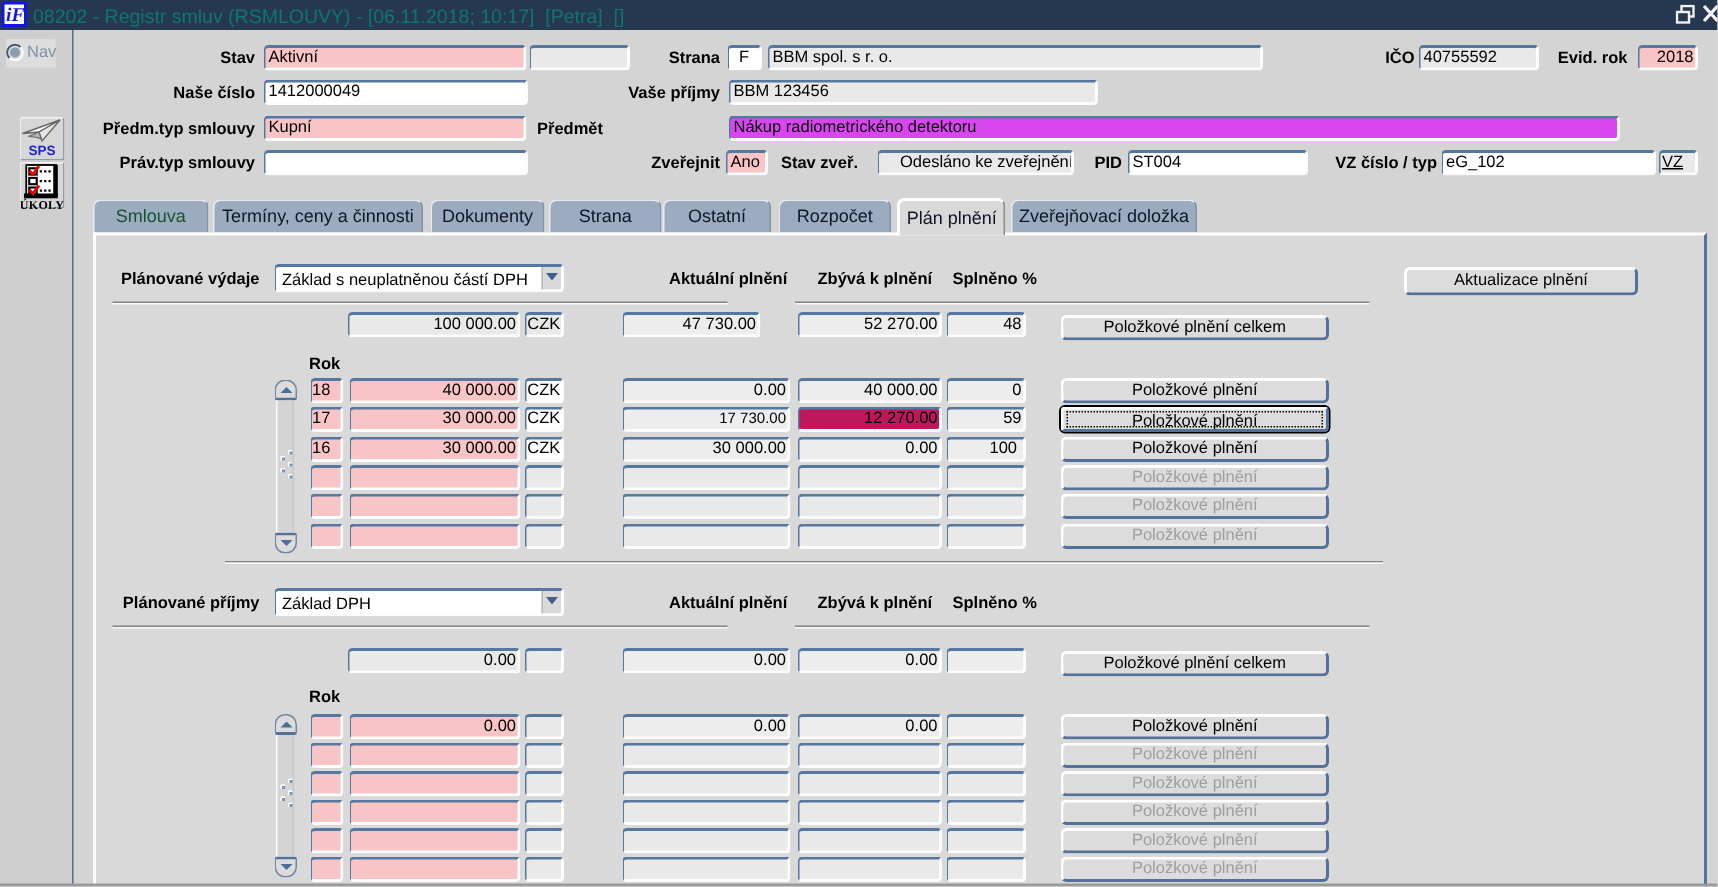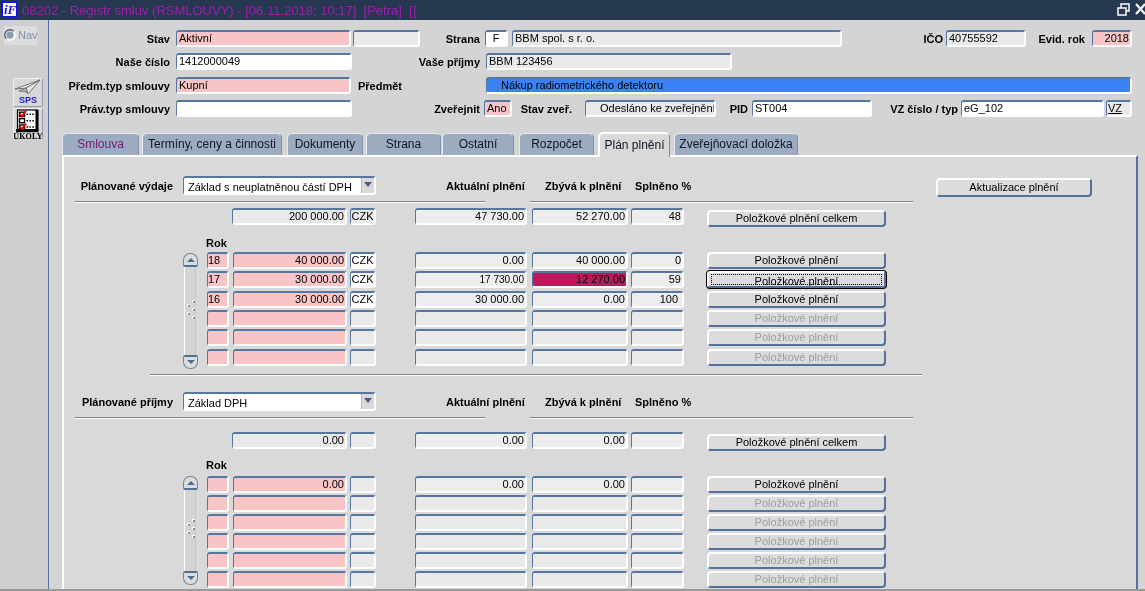--- a/index.html
+++ b/index.html
@@ -15,21 +15,21 @@
 .grv{position:absolute;height:2px;border-top:1px solid #828282;border-bottom:1px solid #fbfbfb}
 .hdr{position:absolute;font-size:11px;font-weight:bold;color:#000;white-space:nowrap}
 </style></head><body>
 
 <div style="position:absolute;left:0;top:0;width:1145px;height:20px;background:#263850"></div>
 <div style="position:absolute;left:1px;top:1px;width:17px;height:17px;background:#fffef2;border:2px solid #1414e6;border-radius:1px">
 <svg width="13" height="13" viewBox="0 0 13 13" style="position:absolute;left:0px;top:0px">
       <text x="1" y="11" font-family="Liberation Serif" font-style="italic" font-weight="bold" font-size="13" fill="#1818dc">iF</text>
     </svg>
   </div>
-<div style="position:absolute;left:22px;top:3px;font-size:13px;color:#a21caf;white-space:pre">08202 - Registr smluv (RSMLOUVY) - [06.11.2018; 10:17]  [Petra]  []</div>
+<div style="position:absolute;left:22px;top:3px;font-size:13px;color:#0f766e;white-space:pre">08202 - Registr smluv (RSMLOUVY) - [06.11.2018; 10:17]  [Petra]  []</div>
 <svg width="30" height="14" viewBox="0 0 30 14" style="position:absolute;left:1117px;top:3px">
 <rect x="4" y="1" width="8" height="7" fill="none" stroke="#f2f2f2" stroke-width="1.6"></rect>
 <rect x="1" y="5" width="8" height="7" fill="#263850" stroke="#f2f2f2" stroke-width="1.6"></rect>
 <path d="M19 1 L28 11 M28 1 L19 11" stroke="#f2f2f2" stroke-width="2.2"></path>
 </svg>
 <div style="position:absolute;left:0;top:20px;width:49px;height:571px;background:#cfcfcf;border-right:1px solid #54719a"></div>
 <div style="position:absolute;left:4px;top:26px;width:33px;height:19px;background:#dddddd"></div>
 <svg width="12" height="12" viewBox="0 0 12 12" style="position:absolute;left:4px;top:29px">
 <circle cx="6" cy="6" r="5.2" fill="none" stroke="#fdfdfd" stroke-width="1.3"></circle>
 <path d="M 2.3 9.7 A 5.2 5.2 0 0 1 9.7 2.3" fill="none" stroke="#46536a" stroke-width="1.3"></path>
@@ -77,51 +77,51 @@
 <div class="lab" style="left:885px;top:33px;width:200px;text-align:right;">Evid. rok</div>
 <div class="fld " style="left:176px;top:30px;width:175px;height:17px;background:#f9c4c5;text-align:left;font-size:11px;padding:0 2px;">Aktivní</div>
 <div class="fld " style="left:353px;top:30px;width:67px;height:17px;background:#e9e9e9;text-align:left;font-size:11px;padding:0 2px;"></div>
 <div class="fld " style="left:485px;top:30px;width:23px;height:17px;background:#ffffff;text-align:center;font-size:11px;padding:0 1px;">F</div>
 <div class="fld " style="left:512px;top:30px;width:330px;height:17px;background:#e9e9e9;text-align:left;font-size:11px;padding:0 2px;">BBM spol. s r. o.</div>
 <div class="fld " style="left:946px;top:30px;width:80px;height:17px;background:#e9e9e9;text-align:left;font-size:11px;padding:0 2px;">40755592</div>
 <div class="fld " style="left:1092px;top:30px;width:40px;height:17px;background:#f9c4c5;text-align:right;font-size:11px;padding:0 1px;">2018</div>
 <div class="fld " style="left:176px;top:53px;width:176px;height:17px;background:#ffffff;text-align:left;font-size:11px;padding:0 2px;">1412000049</div>
 <div class="fld " style="left:486px;top:53px;width:246px;height:17px;background:#e9e9e9;text-align:left;font-size:11px;padding:0 2px;">BBM 123456</div>
 <div class="fld " style="left:176px;top:77px;width:175px;height:17px;background:#f9c4c5;text-align:left;font-size:11px;padding:0 2px;">Kupní</div>
-<div class="fld " style="left:486px;top:77px;width:646px;height:17px;background:#3b82f6;text-align:left;font-size:11px;padding:0 14px;">Nákup radiometrického detektoru</div>
+<div class="fld " style="left:486px;top:77px;width:594px;height:17px;background:#d946ef;text-align:left;font-size:11px;padding:0 2px;">Nákup radiometrického detektoru</div>
 <div class="fld " style="left:176px;top:100px;width:176px;height:17px;background:#ffffff;text-align:left;font-size:11px;padding:0 2px;"></div>
 <div class="fld " style="left:484px;top:100px;width:28px;height:17px;background:#f9c4c5;text-align:left;font-size:11px;padding:0 2px;">Ano</div>
 <div class="fld " style="left:585px;top:100px;width:131px;height:17px;background:#e9e9e9;text-align:left;font-size:11px;padding:0 14px;">Odesláno ke zveřejnění</div>
 <div class="fld " style="left:752px;top:100px;width:120px;height:17px;background:#ffffff;text-align:left;font-size:11px;padding:0 2px;">ST004</div>
 <div class="fld " style="left:961px;top:100px;width:143px;height:17px;background:#ffffff;text-align:left;font-size:11px;padding:0 2px;">eG_102</div>
 <div class="fld " style="left:1106px;top:100px;width:26px;height:17px;background:#e9e9e9;text-align:left;font-size:11px;padding:0 1px;text-decoration:underline;">VZ</div>
-<div style="position:absolute;left:62px;top:133px;width:77px;height:22px;background:#9cacc0;border:1px solid;border-color:#e8ecf2 #7f90a8 #9cacc0 #e8ecf2;border-radius:5px 5px 0 0;font-size:12px;color:#701a75;text-align:center;line-height:21px;white-space:nowrap;overflow:hidden">Smlouva</div>
+<div style="position:absolute;left:62px;top:133px;width:77px;height:22px;background:#9cacc0;border:1px solid;border-color:#e8ecf2 #7f90a8 #9cacc0 #e8ecf2;border-radius:5px 5px 0 0;font-size:12px;color:#14532d;text-align:center;line-height:21px;white-space:nowrap;overflow:hidden">Smlouva</div>
 <div style="position:absolute;left:142px;top:133px;width:140px;height:22px;background:#9cacc0;border:1px solid;border-color:#e8ecf2 #7f90a8 #9cacc0 #e8ecf2;border-radius:5px 5px 0 0;font-size:12px;color:#0e1626;text-align:center;line-height:21px;white-space:nowrap;overflow:hidden">Termíny, ceny a činnosti</div>
 <div style="position:absolute;left:287px;top:133px;width:76px;height:22px;background:#9cacc0;border:1px solid;border-color:#e8ecf2 #7f90a8 #9cacc0 #e8ecf2;border-radius:5px 5px 0 0;font-size:12px;color:#0e1626;text-align:center;line-height:21px;white-space:nowrap;overflow:hidden">Dokumenty</div>
 <div style="position:absolute;left:366px;top:133px;width:75px;height:22px;background:#9cacc0;border:1px solid;border-color:#e8ecf2 #7f90a8 #9cacc0 #e8ecf2;border-radius:5px 5px 0 0;font-size:12px;color:#0e1626;text-align:center;line-height:21px;white-space:nowrap;overflow:hidden">Strana</div>
 <div style="position:absolute;left:442px;top:133px;width:72px;height:22px;background:#9cacc0;border:1px solid;border-color:#e8ecf2 #7f90a8 #9cacc0 #e8ecf2;border-radius:5px 5px 0 0;font-size:12px;color:#0e1626;text-align:center;line-height:21px;white-space:nowrap;overflow:hidden">Ostatní</div>
 <div style="position:absolute;left:519px;top:133px;width:75px;height:22px;background:#9cacc0;border:1px solid;border-color:#e8ecf2 #7f90a8 #9cacc0 #e8ecf2;border-radius:5px 5px 0 0;font-size:12px;color:#0e1626;text-align:center;line-height:21px;white-space:nowrap;overflow:hidden">Rozpočet</div>
 <div style="position:absolute;left:674px;top:133px;width:124px;height:22px;background:#9cacc0;border:1px solid;border-color:#e8ecf2 #7f90a8 #9cacc0 #e8ecf2;border-radius:5px 5px 0 0;font-size:12px;color:#0e1626;text-align:center;line-height:21px">Zveřejňovací doložka</div>
 <div style="position:absolute;left:62px;top:155px;width:1076px;height:436px;background:#d9d9d9;border-top:2px solid #fdfdfd;border-left:2px solid #fdfdfd;border-right:2px solid #54719a"></div>
 <div style="position:absolute;left:598px;top:132px;width:72px;height:25px;background:#d9d9d9;border-top:2px solid #fdfdfd;border-left:2px solid #fdfdfd;border-right:1px solid #8a8a8a;border-radius:5px 5px 0 0;font-size:12px;color:#0e1626;text-align:center;line-height:22px">Plán plnění</div>
 <div class="lab" style="left:53px;top:180px;width:120px;text-align:right;">Plánované výdaje</div>
 <div class="fld" style="left:183px;top:176px;width:193px;height:19px;background:#fff;">
     <span class="cbt">Základ s neuplatněnou částí DPH</span>
     <span class="cbb">
       <span class="tri"></span>
     </span>
   </div>
 <div class="hdr" style="left:446px;top:180px">Aktuální plnění</div>
 <div class="hdr" style="left:545px;top:180px">Zbývá k plnění</div>
 <div class="hdr" style="left:635px;top:180px">Splněno %</div>
 <div class="grv" style="left:75px;top:201px;width:410px;"></div>
 <div class="grv" style="left:530px;top:201px;width:383px;"></div>
-<div class="fld " style="left:232px;top:208px;width:115px;height:17px;background:#e9e9e9;text-align:right;font-size:11px;padding:0 1px;">200 000.00</div>
+<div class="fld " style="left:232px;top:208px;width:115px;height:17px;background:#e9e9e9;text-align:right;font-size:11px;padding:0 1px;">100 000.00</div>
 <div class="fld " style="left:350px;top:208px;width:26px;height:17px;background:#e9e9e9;text-align:center;font-size:11px;padding:0 0px;">CZK</div>
-<div class="fld " style="left:415px;top:208px;width:112px;height:17px;background:#ededed;text-align:right;font-size:11px;padding:0 1px;">47 730.00</div>
+<div class="fld " style="left:415px;top:208px;width:92px;height:17px;background:#ededed;text-align:right;font-size:11px;padding:0 1px;">47 730.00</div>
 <div class="fld " style="left:532px;top:208px;width:96px;height:17px;background:#ededed;text-align:right;font-size:11px;padding:0 1px;">52 270.00</div>
 <div class="fld " style="left:631px;top:208px;width:53px;height:17px;background:#ededed;text-align:right;font-size:11px;padding:0 1px;">48</div>
 <div class="btn" style="left:707px;top:210px;width:179px;height:17px;line-height:13px;">Položkové plnění celkem</div>
 <div class="hdr" style="left:206px;top:237px">Rok</div>
 <div style="position:absolute;left:184px;top:267px;width:12px;height:88px;background:#d4d4d4;border-left:1px solid #fbfbfb;border-right:1px solid #c6c6c6"></div>
 <div style="position:absolute;left:183px;top:253px;width:15px;height:14px;background:#dcdcdc;border:1px solid #6e86a4;border-bottom:2px solid #54719a;border-radius:7px 7px 2px 2px;box-sizing:border-box"></div>
 <div style="position:absolute;left:186.5px;top:258px;width:0;height:0;border:4px solid transparent;border-bottom:4px solid #4c6d94;border-top:none"></div>
 <div style="position:absolute;left:183px;top:355px;width:15px;height:14px;background:#dcdcdc;border:1px solid #6e86a4;border-top:2px solid #54719a;border-radius:2px 2px 7px 7px;box-sizing:border-box"></div>
 <div style="position:absolute;left:186.5px;top:360px;width:0;height:0;border:4px solid transparent;border-top:4px solid #4c6d94;border-bottom:none"></div>
 <div style="position:absolute;left:192px;top:300px;width:3px;height:3px;background:#fdfdfd"></div>

